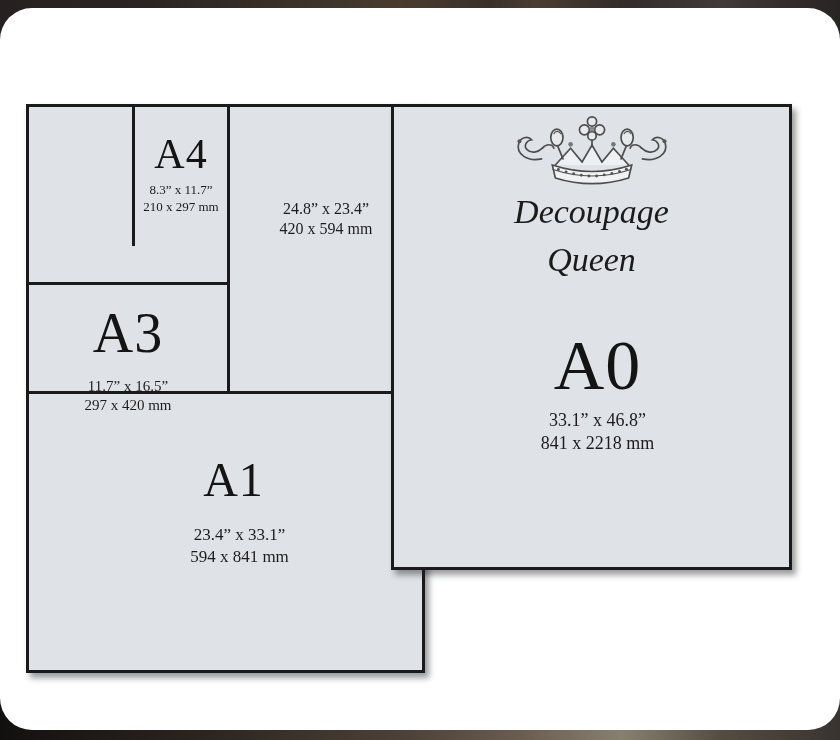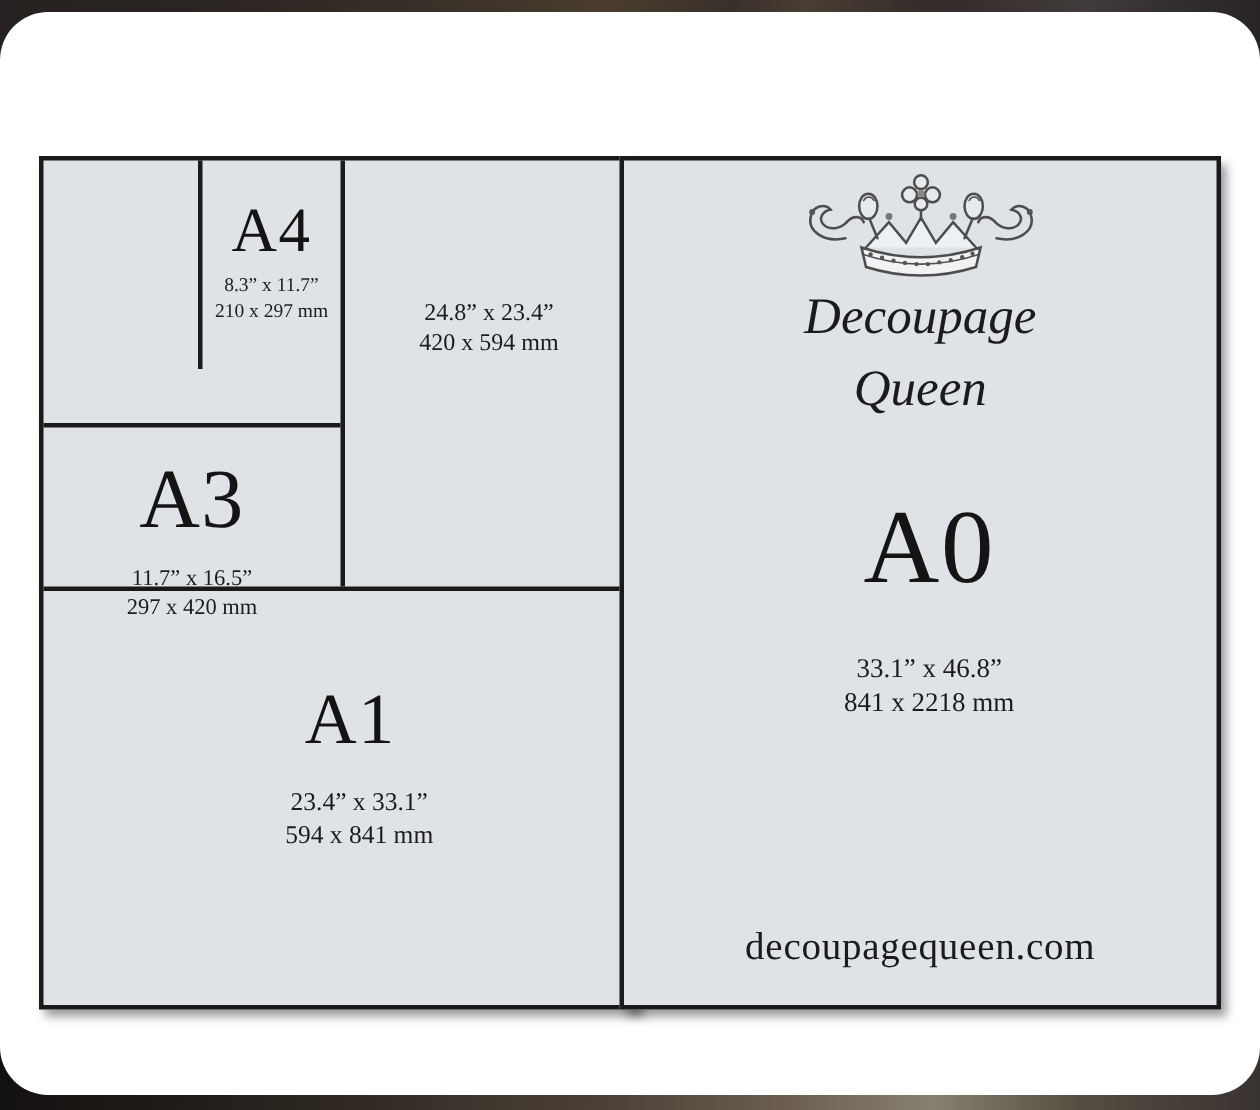--- a/index.html
+++ b/index.html
@@ -10,42 +10,42 @@
     background:linear-gradient(90deg,#262120 0%,#2b2522 18%,#3d332a 38%,#4a3c2f 48%,#39302a 58%,#4a3d33 64%,#332c29 74%,#403a3a 86%,#282423 100%);}
   .bg-bottom{position:absolute;bottom:0;left:0;width:840px;height:60px;
     background:linear-gradient(90deg,#131010 0%,#2c2620 25%,#4c4138 48%,#6a5d50 62%,#87806f 74%,#554c41 86%,#393330 100%);}
 
   .card{position:absolute;left:0;top:8px;width:840px;height:722px;background:#ffffff;border-radius:32px;}
 
   .panel{position:absolute;background:#dfe3e7;border:3px solid #1a1a1a;
     box-shadow:4px 5px 6px rgba(30,35,40,0.45);box-sizing:border-box;}
   .panel-left{left:26px;top:96px;width:399px;height:569px;
     display:grid;grid-template-columns:103px 95px 1fr;grid-template-rows:139px 145px 1fr;}
-  .panel-right{left:413px;top:96px;width:401px;height:569px;}
+  .panel-right{left:391px;top:96px;width:401px;height:466px;}
 
   .cell{position:relative;display:flex;flex-direction:column;align-items:center;box-sizing:border-box;}
   .cell-a5{grid-column:1;grid-row:1;}
   .cell-a4{grid-column:2;grid-row:1;border-left:3px solid #1a1a1a;padding-top:26px;}
   .cell-a2{grid-column:3;grid-row:1 / span 2;border-left:3px solid #1a1a1a;padding-top:74px;}
   .cell-a3{grid-column:1 / span 2;grid-row:2;border-top:3px solid #1a1a1a;padding-top:20px;margin-top:36px;}
   .cell-a1{grid-column:1 / span 3;grid-row:3;border-top:3px solid #1a1a1a;padding-top:62px;}
 
   .size-label{color:#141414;line-height:1;letter-spacing:1px;}
   .cell-a4 .size-label{font-size:42px;}
   .cell-a3 .size-label{font-size:56px;}
   .cell-a2 .size-label{font-size:58px;}
   .cell-a1 .size-label{font-size:48px;margin-left:16px;}
   .a0-block .size-label{font-size:70px;}
 
   .dims{color:#1c1c1c;text-align:center;line-height:1.28;}
   .cell-a4 .dims{font-size:13px;margin-top:7px;}
   .cell-a3 .dims{font-size:15px;margin-top:16px;}
   .cell-a2 .dims{font-size:16px;margin-top:18px;}
   .cell-a1 .dims{font-size:17px;margin-top:20px;margin-left:28px;}
-  .a0-block .dims{font-size:18px;margin-top:33px;}
+  .a0-block .dims{font-size:18px;margin-top:8px;}
 
   .brand-wrap{position:absolute;top:3px;left:0;right:0;display:flex;flex-direction:column;align-items:center;}
   .crown{width:172px;height:84px;}
   .brand-name{font-style:italic;color:#1b1b1b;text-align:center;line-height:1;margin-top:1px;}
   .brand-line1{font-size:34px;}
   .brand-line2{font-size:34px;margin-top:14px;}
 
   .a0-block{position:absolute;top:224px;left:0;right:0;display:flex;flex-direction:column;align-items:center;padding-left:12px;}
   .website{position:absolute;bottom:24px;left:0;right:0;text-align:center;font-size:26px;color:#1b1b1b;letter-spacing:0.5px;}
 </style>
@@ -144,17 +144,16 @@
       </div>
 
       <div class="a0-block">
         <div class="size-label">A0</div>
         <div class="dims">
           <div>33.1” x 46.8”</div>
           <div>841 x 2218 mm</div>
         </div>
       </div>
 
-      <div class="website">decoupagequeen.com</div>
     </div>
 
   </div>
 </div>
 
 </body></html>

